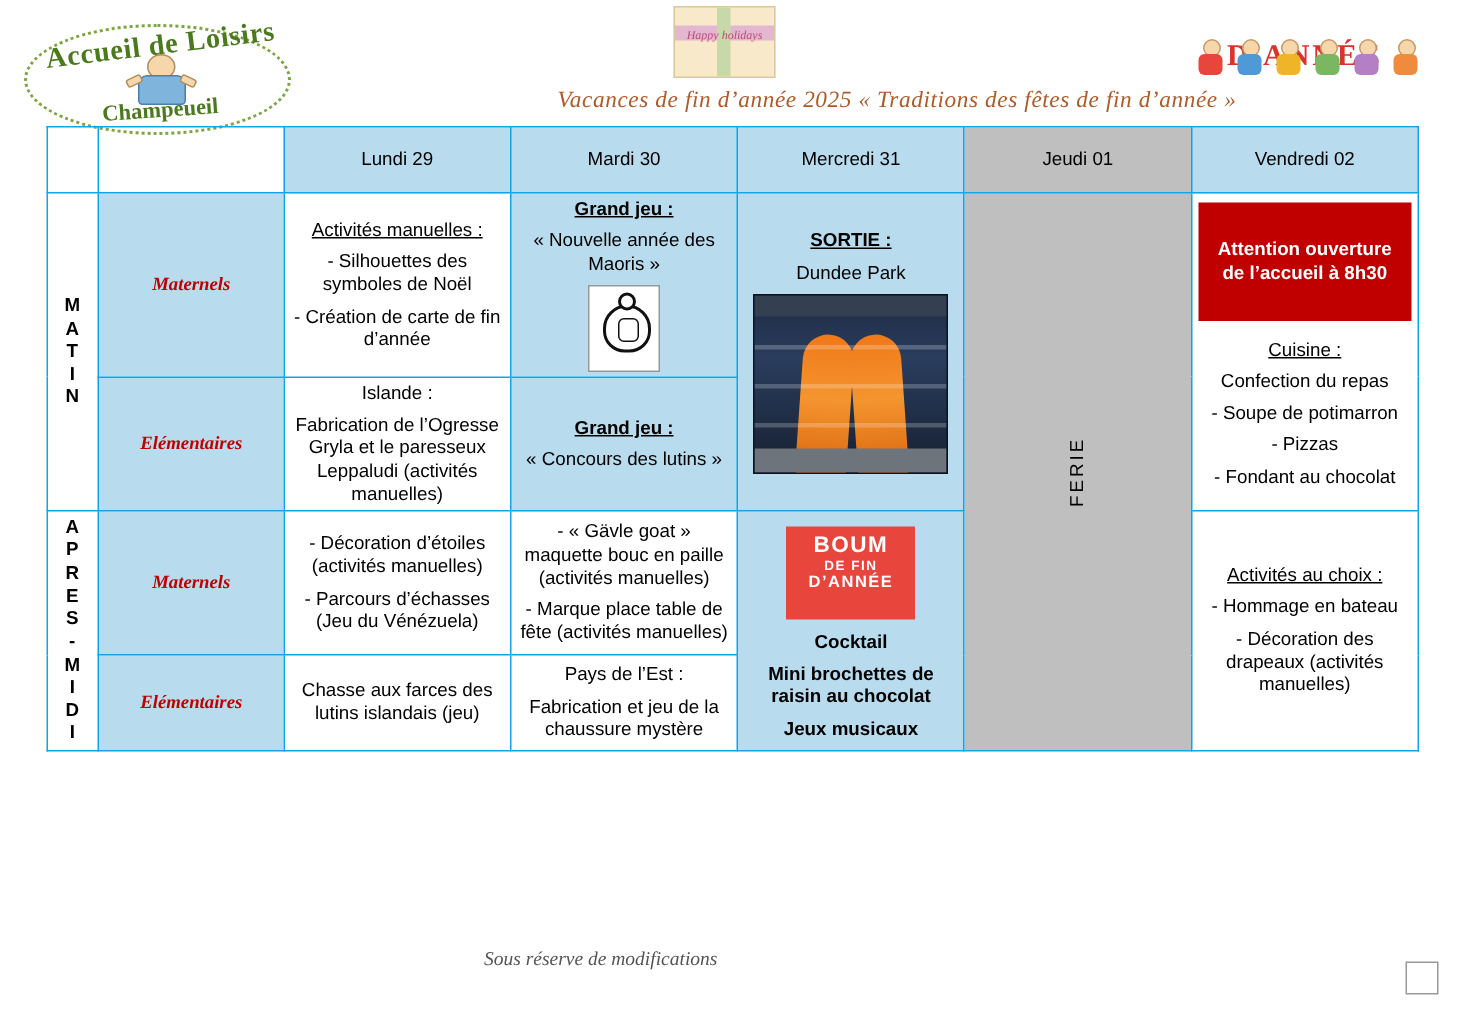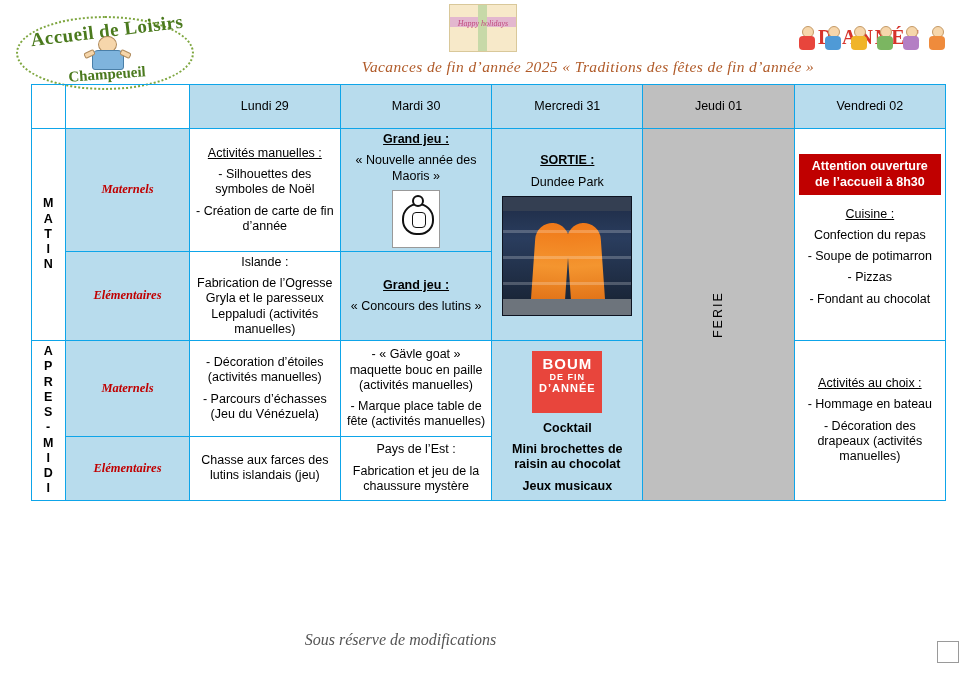--- a/index.html
+++ b/index.html
@@ -141,21 +141,21 @@
   }
   .logo-right .mini-kid b {
     position: absolute; left: 2px; top: 10px;
     width: 16px; height: 14px; border-radius: 4px;
     display: block;
   }
 
   
   .main-title {
     position: absolute;
-    left: 208px; top: 58px;
+    left: 218px; top: 58px;
     width: 760px;
     text-align: center;
     font-family: "Liberation Serif", serif;
     font-style: italic;
     font-size: 15.5px;
     color: #b05a28;
     letter-spacing: 0.4px;
   }
 
   
@@ -228,21 +228,21 @@
     transform: rotate(-90deg);
     white-space: nowrap;
   }
 
   .alert-box {
     background: #c00000;
     color: #ffffff;
     font-weight: bold;
     font-size: 12.5px;
     text-align: center;
-    padding: 4px 6px;
+    padding: 23px 6px;
     line-height: 1.3;
   }
   .vendredi-top-inner { padding: 0; }
   .vendredi-top-inner .lower {
     padding: 12px 6px 8px 6px;
     text-align: center;
   }
 
   
   .turtle-box {
@@ -293,21 +293,21 @@
   .slide-photo .floor {
     position: absolute; left: 0; bottom: 0; width: 100%; height: 16px;
     background: #6d747c;
   }
   .slide-photo .beam {
     position: absolute; left: 0; top: 0; width: 100%; height: 14px;
     background: #343f52;
   }
 
   .boum-img {
-    width: 70px; height: 62px;
+    width: 86px; height: 62px;
     margin: 4px auto 8px auto;
     background: #e8453c;
     color: #fff;
     font-family: "Liberation Sans", sans-serif;
     font-weight: bold;
     text-align: center;
     padding-top: 4px;
     box-sizing: border-box;
     line-height: 1.15;
   }
@@ -315,21 +315,21 @@
   .boum-img .l2 { font-size: 9px; letter-spacing: 1px; }
   .boum-img .l3 { font-size: 11px; letter-spacing: 1px; }
 
   .footer-note {
     position: absolute;
     left: 0; top: 631px;
     width: 801px;
     text-align: center;
     font-family: "Liberation Serif", serif;
     font-style: italic;
-    font-size: 16px;
+    font-size: 13px;
     color: #555;
   }
   .corner-square {
     position: absolute;
     right: 18px; bottom: 24px;
     width: 20px; height: 20px;
     border: 1px solid #9a9a9a;
     background: #fff;
   }
 </style>

